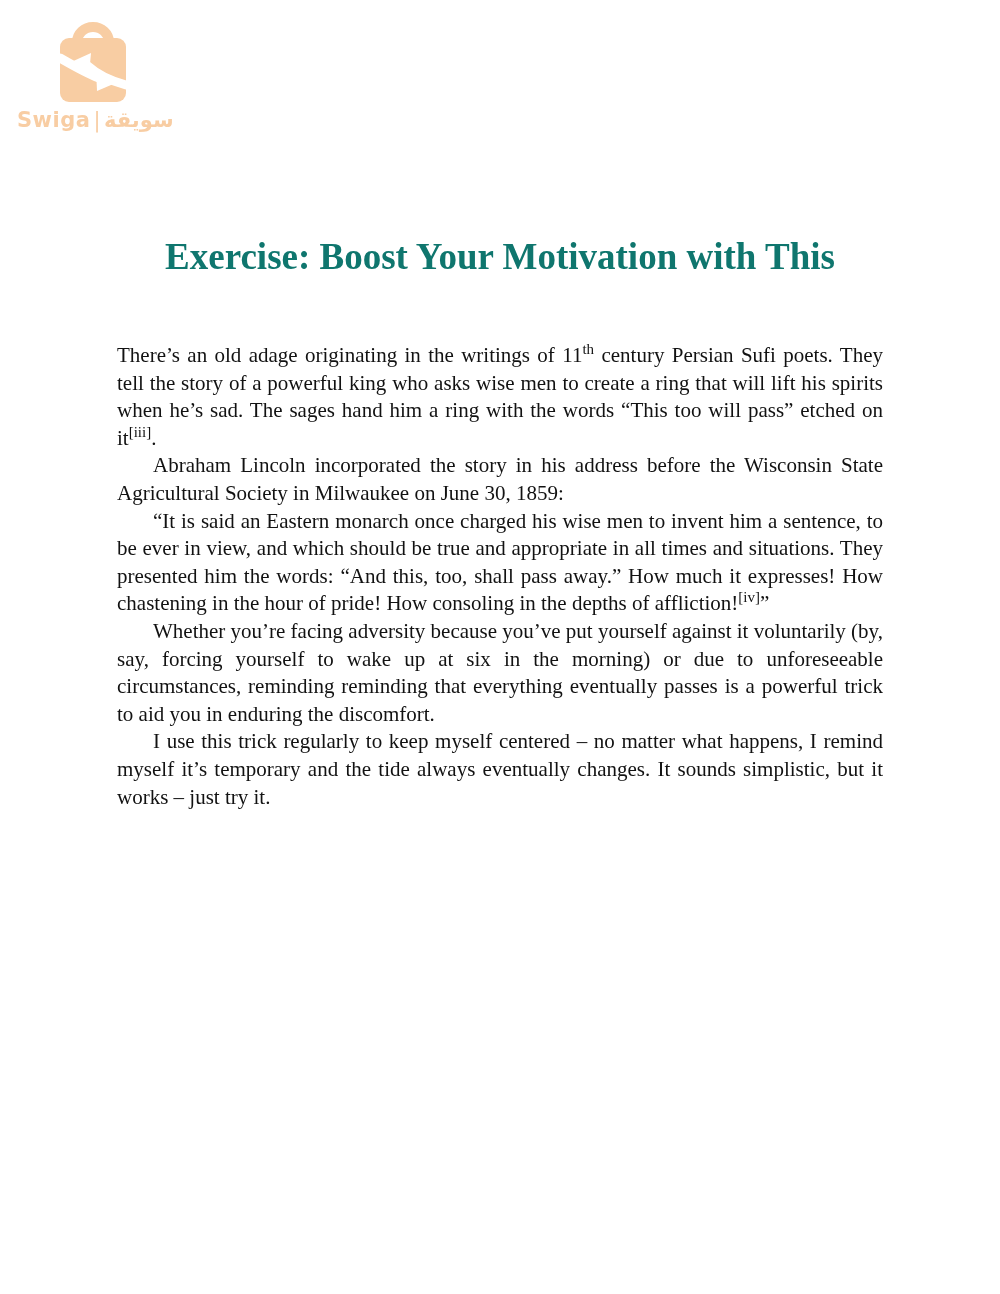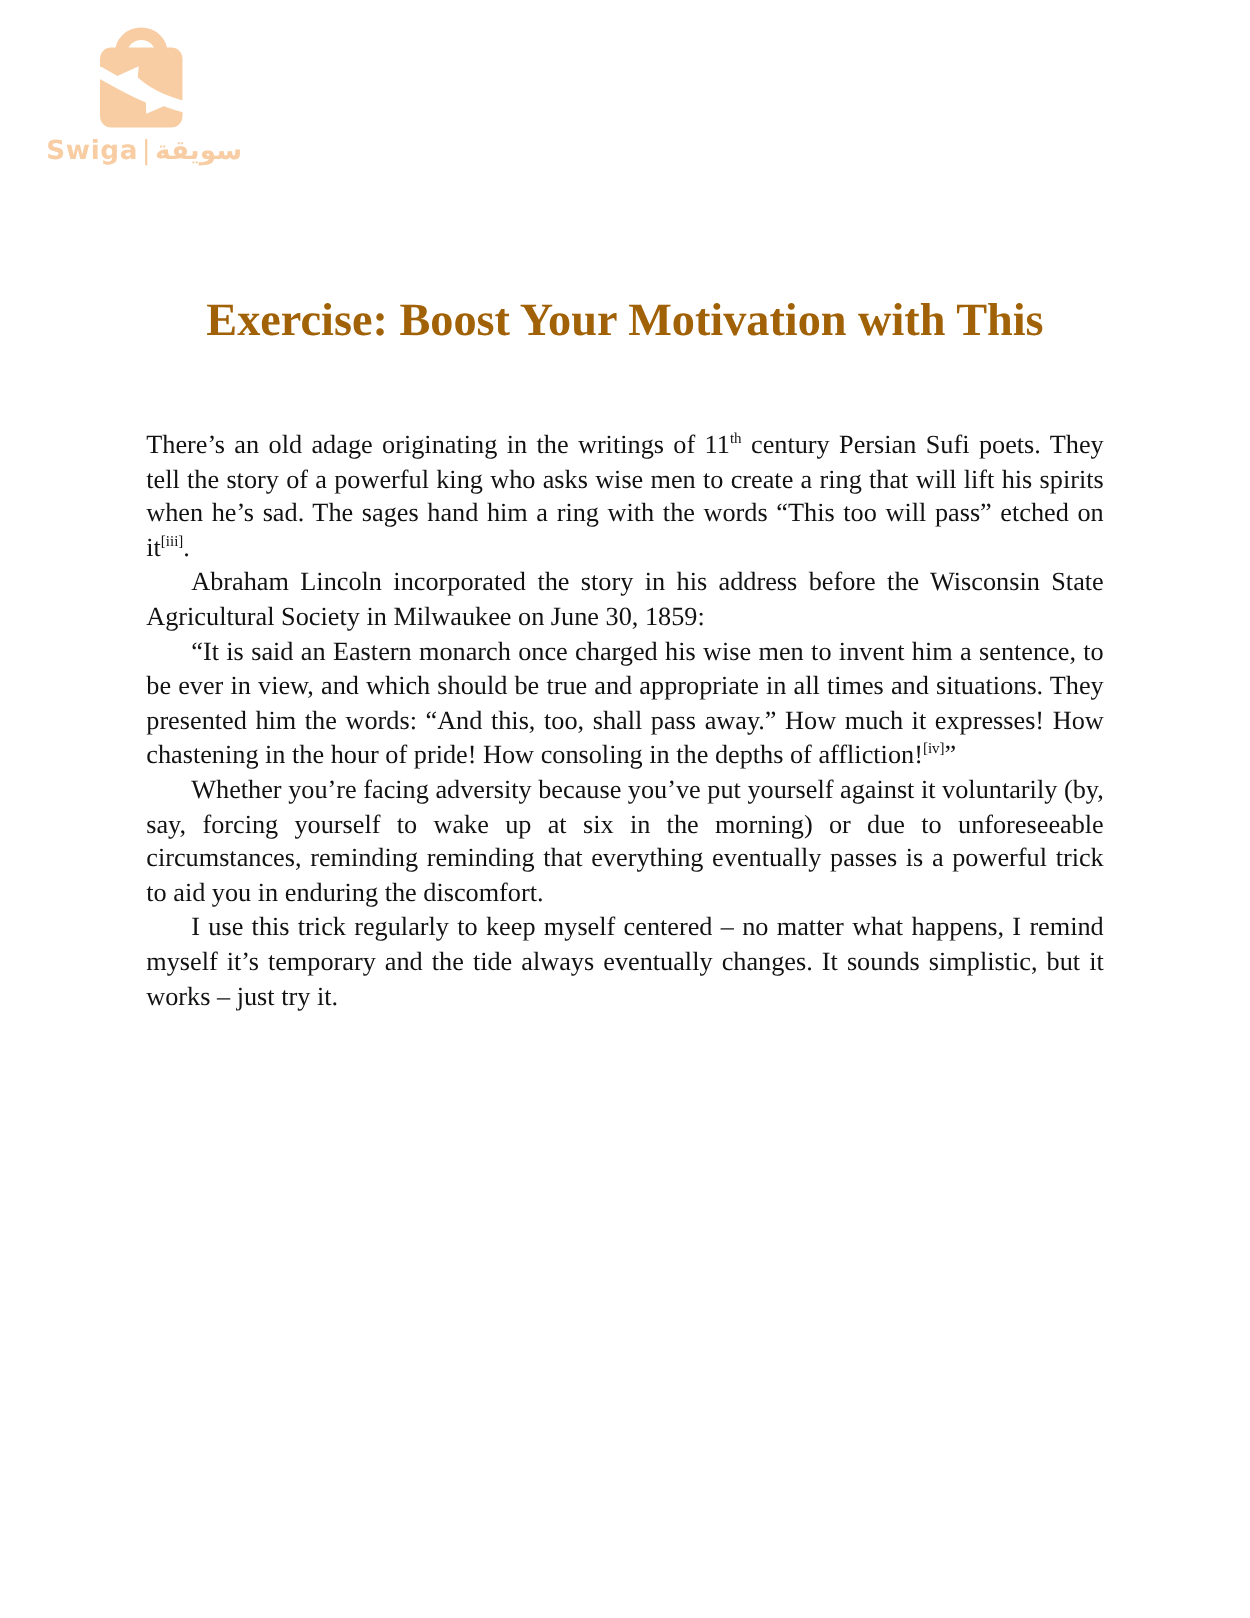--- a/index.html
+++ b/index.html
@@ -15,21 +15,20 @@
     overflow: hidden;
   }
 
   
   .logo-block {
     position: absolute;
     top: 12px;
     left: 17px;
     width: 150px;
     text-align: center;
-    margin-left: 20px;
   }
   .logo-icon-wrap {
     display: block;
     width: 150px;
     height: 94px;
   }
   .logo-text {
     margin-top: 2px;
     font-family: "DejaVu Sans", sans-serif;
     font-weight: bold;
@@ -48,21 +47,21 @@
     position: absolute;
     top: 233px;
     left: 0;
     width: 1000px;
     margin: 0;
     text-align: center;
     font-family: "Liberation Serif", serif;
     font-weight: bold;
     font-size: 37px;
     line-height: 48px;
-    color: #a16207;
+    color: #0f766e;
   }
 
   
   .article-body {
     position: absolute;
     top: 342px;
     left: 117px;
     width: 766px;
     font-size: 21px;
     line-height: 27.6px;
@@ -70,21 +69,21 @@
     text-align: justify;
   }
   .article-body p.para {
     margin: 0;
     padding: 0;
   }
   .article-body p.para.indent {
     text-indent: 36px;
   }
   sup {
-    font-size: 12px;
+    font-size: 15px;
     line-height: 0;
     vertical-align: super;
   }
 </style>
 </head>
 <body>
 
 <div class="page">
 
   <div class="logo-block">

